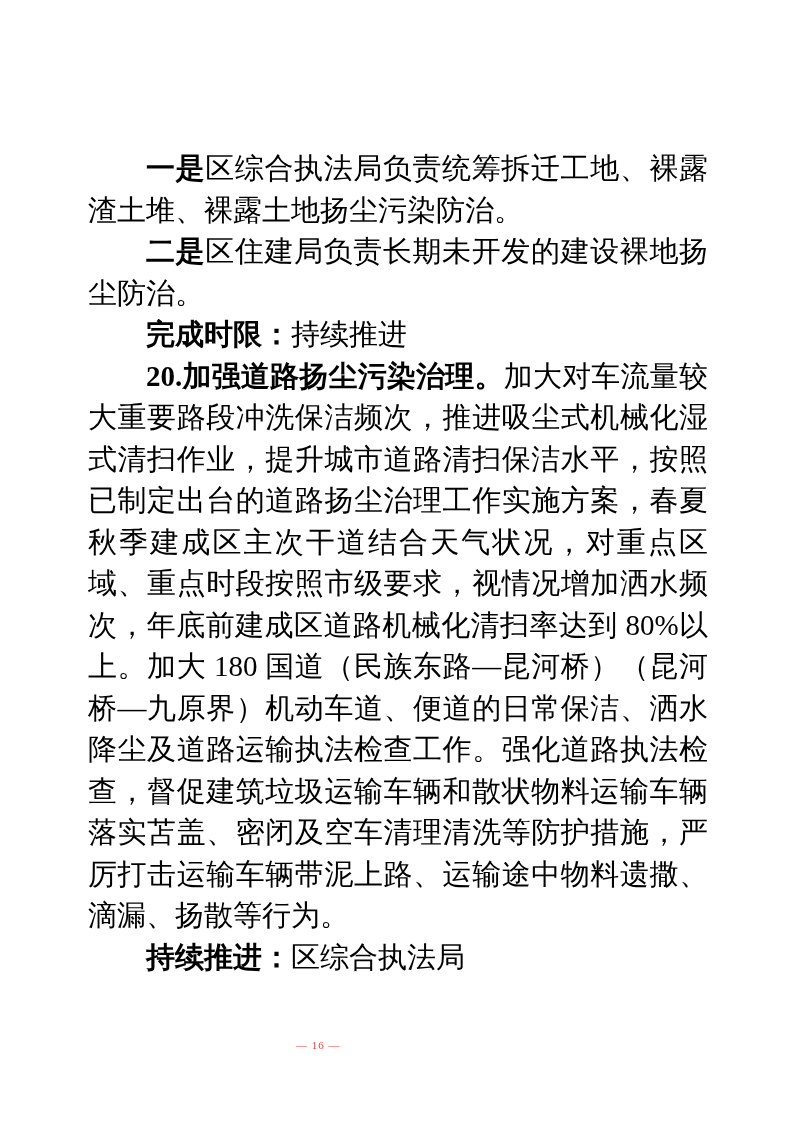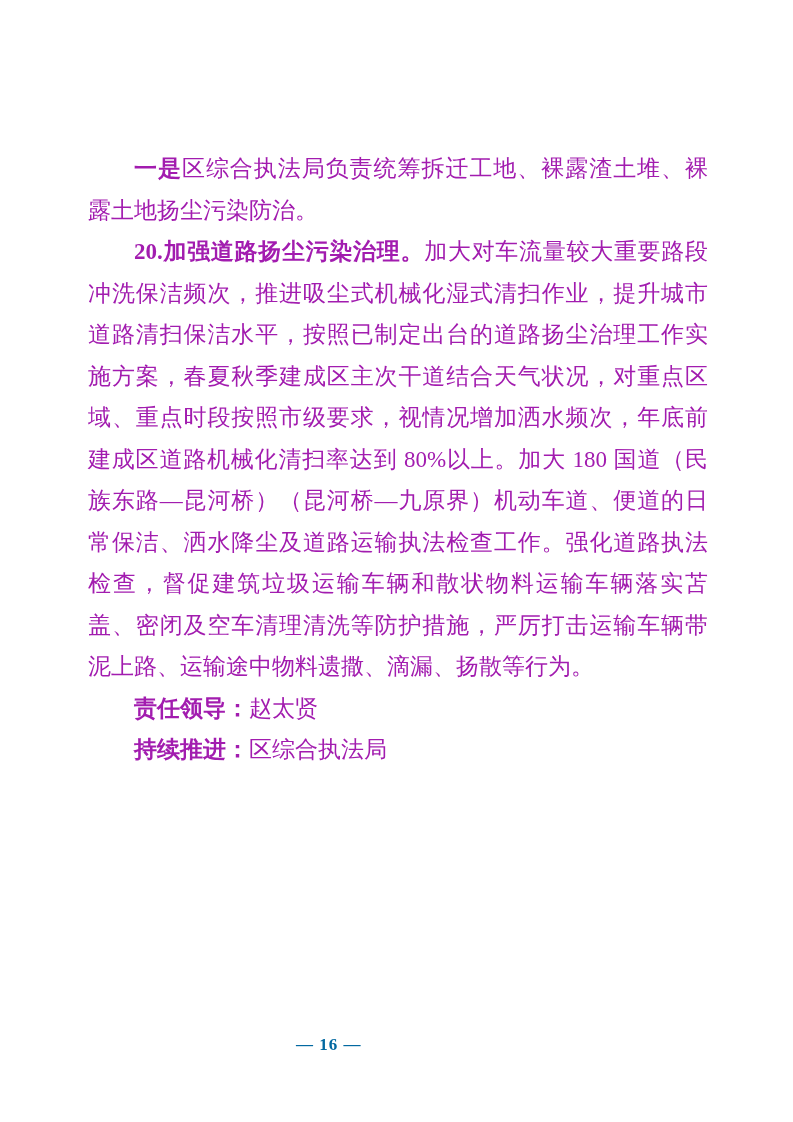--- a/index.html
+++ b/index.html
@@ -20,62 +20,62 @@
     top: 0;
     width: 793px;
     height: 1122px;
     background: #ffffff;
   }
   .text-block {
     position: absolute;
     left: 88px;
     top: 148px;
     width: 620px;
-    color: #a21caf;
-    font-size: 23px;
+    color: #000000;
+    font-size: 29px;
     line-height: 41.5px;
     text-align: justify;
     text-justify: inter-ideograph;
   }
   .para {
     margin: 0;
     padding: 0;
     text-indent: 2em;
     word-break: break-all;
   }
   .lead {
     font-weight: bold;
   }
   .page-footer {
     position: absolute;
     left: 296px;
     top: 1036px;
-    color: #0369a1;
-    font-size: 17px;
+    color: #ef4444;
+    font-size: 11px;
     line-height: 18px;
     letter-spacing: 1px;
     white-space: pre;
-    font-weight: bold;
   }
 </style>
 </head>
 <body>
 
 <div class="page">
 
   <div class="text-block">
 
     <p class="para"><span class="lead">一是</span><span>区综合执法局负责统筹拆迁工地、裸露渣土堆、裸露土地扬尘污染防治。</span></p>
 
+    <p class="para"><span class="lead">二是</span><span>区住建局负责长期未开发的建设裸地扬尘防治。</span></p>
 
 
+    <p class="para"><span class="lead">完成时限：</span><span>持续推进</span></p>
 
     <p class="para"><span class="lead">20.加强道路扬尘污染治理。</span><span>加大对车流量较大重要路段冲洗保洁频次，推进吸尘式机械化湿式清扫作业，提升城市道路清扫保洁水平，按照已制定出台的道路扬尘治理工作实施方案，春夏秋季建成区主次干道结合天气状况，对重点区域、重点时段按照市级要求，视情况增加洒水频次，年底前建成区道路机械化清扫率达到 80%以上。加大 180 国道（民族东路—昆河桥）（昆河桥—九原界）机动车道、便道的日常保洁、洒水降尘及道路运输执法检查工作。强化道路执法检查，督促建筑垃圾运输车辆和散状物料运输车辆落实苫盖、密闭及空车清理清洗等防护措施，严厉打击运输车辆带泥上路、运输途中物料遗撒、滴漏、扬散等行为。</span></p>
 
-    <p class="para"><span class="lead">责任领导：</span><span>赵太贤</span></p>
 
     <p class="para"><span class="lead">持续推进：</span><span>区综合执法局</span></p>
 
   </div>
 
   <div class="page-footer">— 16 —</div>
 
 </div>
 
 </body></html>

